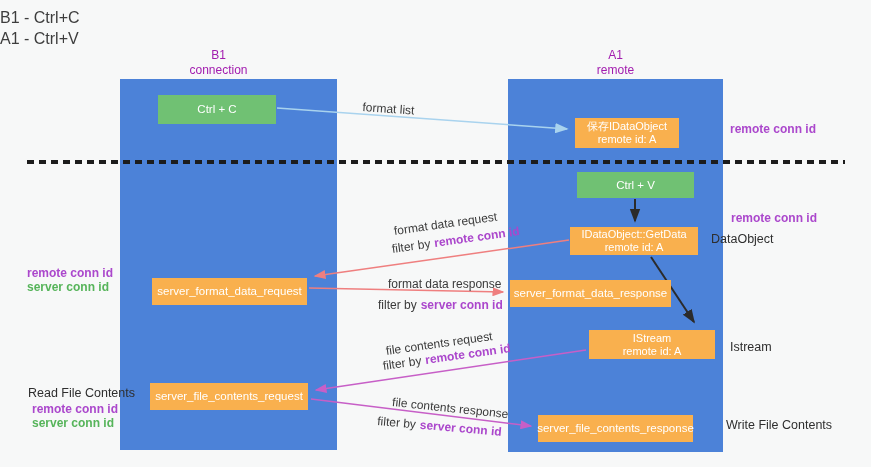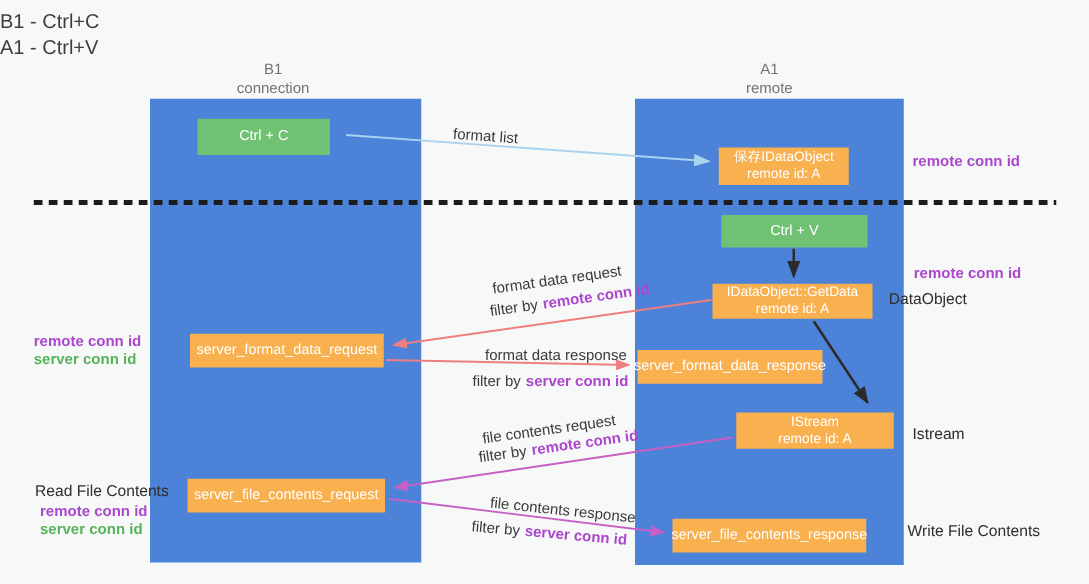--- a/index.html
+++ b/index.html
@@ -6,41 +6,41 @@
   #canvas{
     position:relative;width:871px;height:467px;overflow:hidden;
     background:var(--bg,#f7f8f8);
     font-family:"Liberation Sans",sans-serif;
     color:#2e2e2e;
   }
   .abs{position:absolute;}
   
   #title{left:0;top:7px;width:871px;font-size:16px;line-height:21px;color:#3d3d3d;}
   
-  .lane-header{top:48px;text-align:center;font-size:12px;line-height:15px;color:#737373;z-index:3;}
+  .lane-header{top:48px;text-align:center;font-size:12px;line-height:15px;color:#a21caf;z-index:3;}
   #lane-header-left{left:110px;width:217px;}
   #lane-header-right{left:508px;width:215px;}
   
   .lane{background:var(--lane-blue,#4c82d8);z-index:1;}
   #lane-left{left:120px;top:79px;width:217px;height:371px;}
   #lane-right{left:508px;top:79px;width:215px;height:373px;}
   
   #edges{left:0;top:0;z-index:2;pointer-events:none;}
   
   .node{display:flex;flex-direction:column;align-items:center;justify-content:center;
         color:#fff;text-align:center;font-size:11.5px;line-height:13px;z-index:3;white-space:nowrap;}
   .node.orange{background:var(--box-orange,#f9b04e);}
   .node.green{background:var(--box-green,#70c173);}
   .node.twoline{font-size:11px;}
-  #node-ctrl-c{left:158px;top:95px;width:106px;height:29px;}
+  #node-ctrl-c{left:158px;top:95px;width:118px;height:29px;}
   #node-save-dataobject{left:575px;top:118px;width:104px;height:30px;}
   #node-ctrl-v{left:577px;top:172px;width:117px;height:26px;}
   #node-getdata{left:570px;top:227px;width:128px;height:28px;}
-  #node-format-request{left:152px;top:267px;width:155px;height:27px;}
-  #node-format-response{left:510px;top:280px;width:148px;height:27px;}
+  #node-format-request{left:152px;top:278px;width:155px;height:27px;}
+  #node-format-response{left:510px;top:280px;width:161px;height:27px;}
   #node-istream{left:589px;top:330px;width:126px;height:29px;}
   #node-file-request{left:150px;top:383px;width:158px;height:27px;}
   #node-file-response{left:538px;top:415px;width:155px;height:27px;}
   
   .edge-label{font-size:12px;color:#3a3a3a;white-space:nowrap;z-index:3;transform-origin:0 0;}
   #label-format-list{left:363px;top:100px;transform:rotate(4deg);}
   #label-format-data-request{left:393px;top:224px;transform:rotate(-8deg);}
   #label-filter-remote-1{left:391px;top:242px;transform:rotate(-8deg);}
   #label-format-data-response{left:388px;top:277px;}
   #label-filter-server-1{left:378px;top:298px;}

